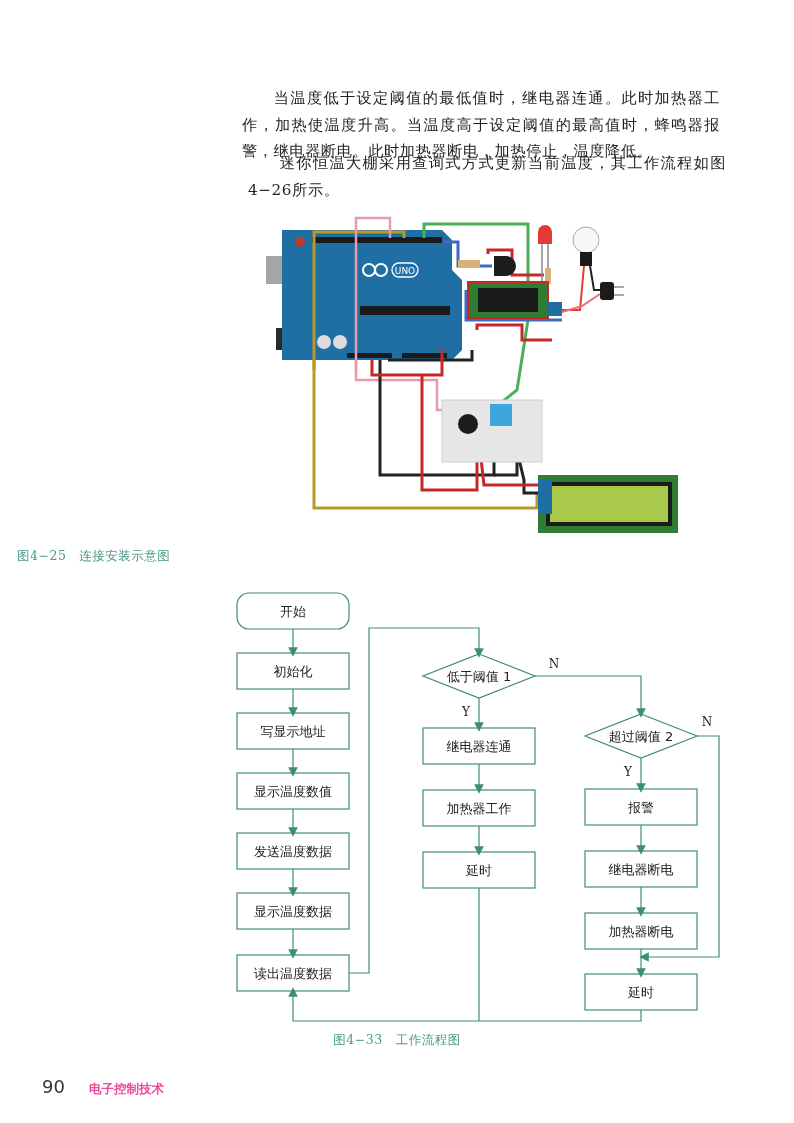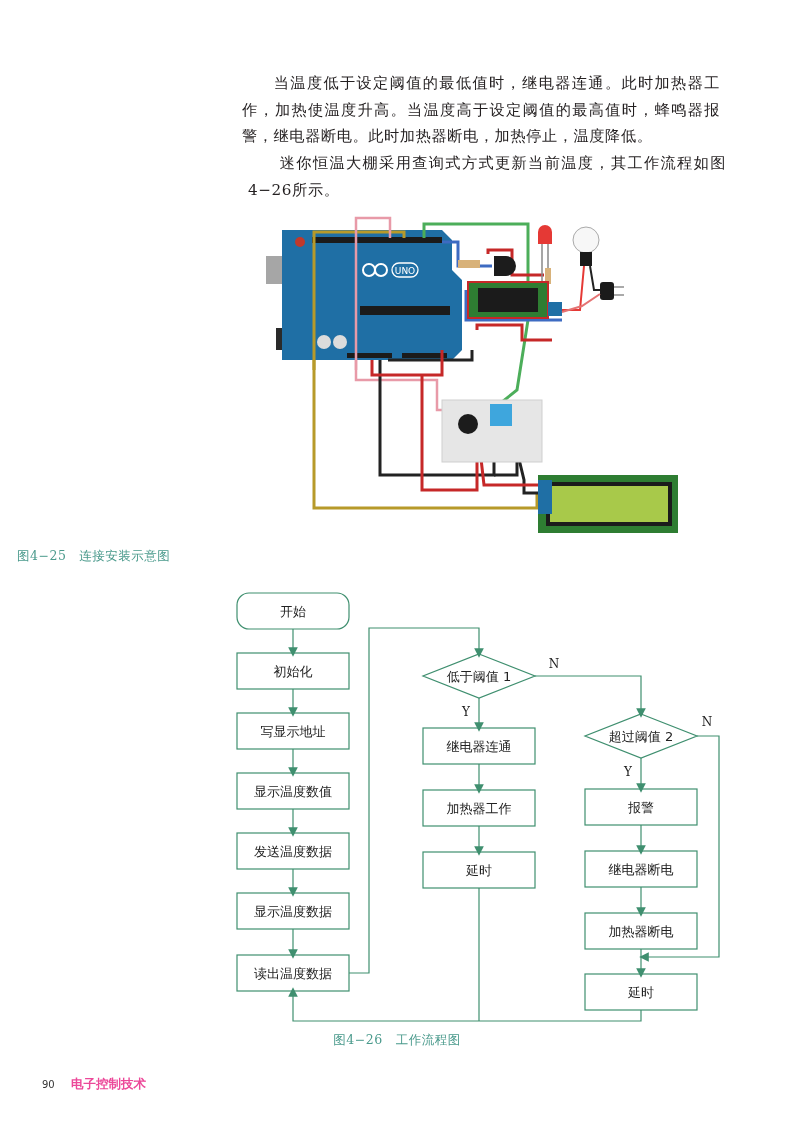--- a/index.html
+++ b/index.html
@@ -1,28 +1,28 @@
 <!DOCTYPE html>
 <html><head>
 <meta charset="utf-8">
 <style>
   html, body { margin: 0; padding: 0; background: #ffffff; }
   body { width: 794px; height: 1123px; position: relative; overflow: hidden;
          font-family: "DejaVu Serif", "Liberation Serif", serif; color: #231f20; }
   .para { position: absolute; left: 242px; width: 478px; font-size: 15.2px; line-height: 26.5px;
           letter-spacing: 0.6px; text-align: justify; }
   .para .indent { display: inline-block; width: 31px; }
-  #p1 { top: 70px; }
+  #p1 { top: 85px; }
   #p2 { top: 150px; margin-left: 6px; }
   .caption { position: absolute; font-size: 12.5px; color: #4a9a8c; letter-spacing: 0.5px;
              font-family: "DejaVu Serif", serif; }
   #cap1 { top: 548px; left: 17px; width: 794px; }
   #cap2 { top: 1032px; left: 0; width: 794px; text-align: center; }
   .footer { position: absolute; top: 1076px; left: 42px; font-family: "DejaVu Sans", sans-serif; font-size: 13px; }
-  .footer .pg { color: #333; margin-right: 12px; font-size: 10px; }
+  .footer .pg { color: #333; margin-right: 20px; font-size: 18px; }
   .footer .book { font-weight: bold; color: #ec4899; font-size: 12.5px; }
   #circuit { position: absolute; left: 262px; top: 210px; width: 430px; height: 330px; }
   #flow { position: absolute; left: 230px; top: 588px; width: 500px; height: 440px; }
   .fbox-text { font-family: "DejaVu Sans", sans-serif; font-size: 13px; fill: #222; }
   .yn { font-family: "DejaVu Serif", serif; font-size: 12px; fill: #222; }
 </style>
 </head>
 <body>
 
 <div class="para" id="p1"><span class="indent"></span><span>当温度低于设定阈值的最低值时，继电器连通。此时加热器工作，加热使温度升高。当温度高于设定阈值的最高值时，蜂鸣器报警，继电器断电。此时加热器断电，加热停止，温度降低。</span></div>
@@ -165,18 +165,18 @@
     <text x="236" y="124" text-anchor="middle" dominant-baseline="middle" class="yn" stroke="none">Y</text>
     <text x="324" y="76" text-anchor="middle" dominant-baseline="middle" class="yn" stroke="none">N</text>
     <text x="411" y="149" text-anchor="middle" dominant-baseline="middle" class="fbox-text" stroke="none">超过阈值 2</text>
     <text x="398" y="184" text-anchor="middle" dominant-baseline="middle" class="yn" stroke="none">Y</text>
     <text x="411" y="220" text-anchor="middle" dominant-baseline="middle" class="fbox-text" stroke="none">报警</text>
     <text x="411" y="282" text-anchor="middle" dominant-baseline="middle" class="fbox-text" stroke="none">继电器断电</text>
     <text x="411" y="344" text-anchor="middle" dominant-baseline="middle" class="fbox-text" stroke="none">加热器断电</text>
     <text x="411" y="405" text-anchor="middle" dominant-baseline="middle" class="fbox-text" stroke="none">延时</text>
     <text x="477" y="134" text-anchor="middle" dominant-baseline="middle" class="yn" stroke="none">N</text>
   </svg>
-<div class="caption" id="cap2">图4−26　工作流程图</div>
+<div class="caption" id="cap2">图4−33　工作流程图</div>
 
 <div class="footer">
   <span class="pg">90</span>
   <span class="book">电子控制技术</span>
 </div>
 
 </body></html>

